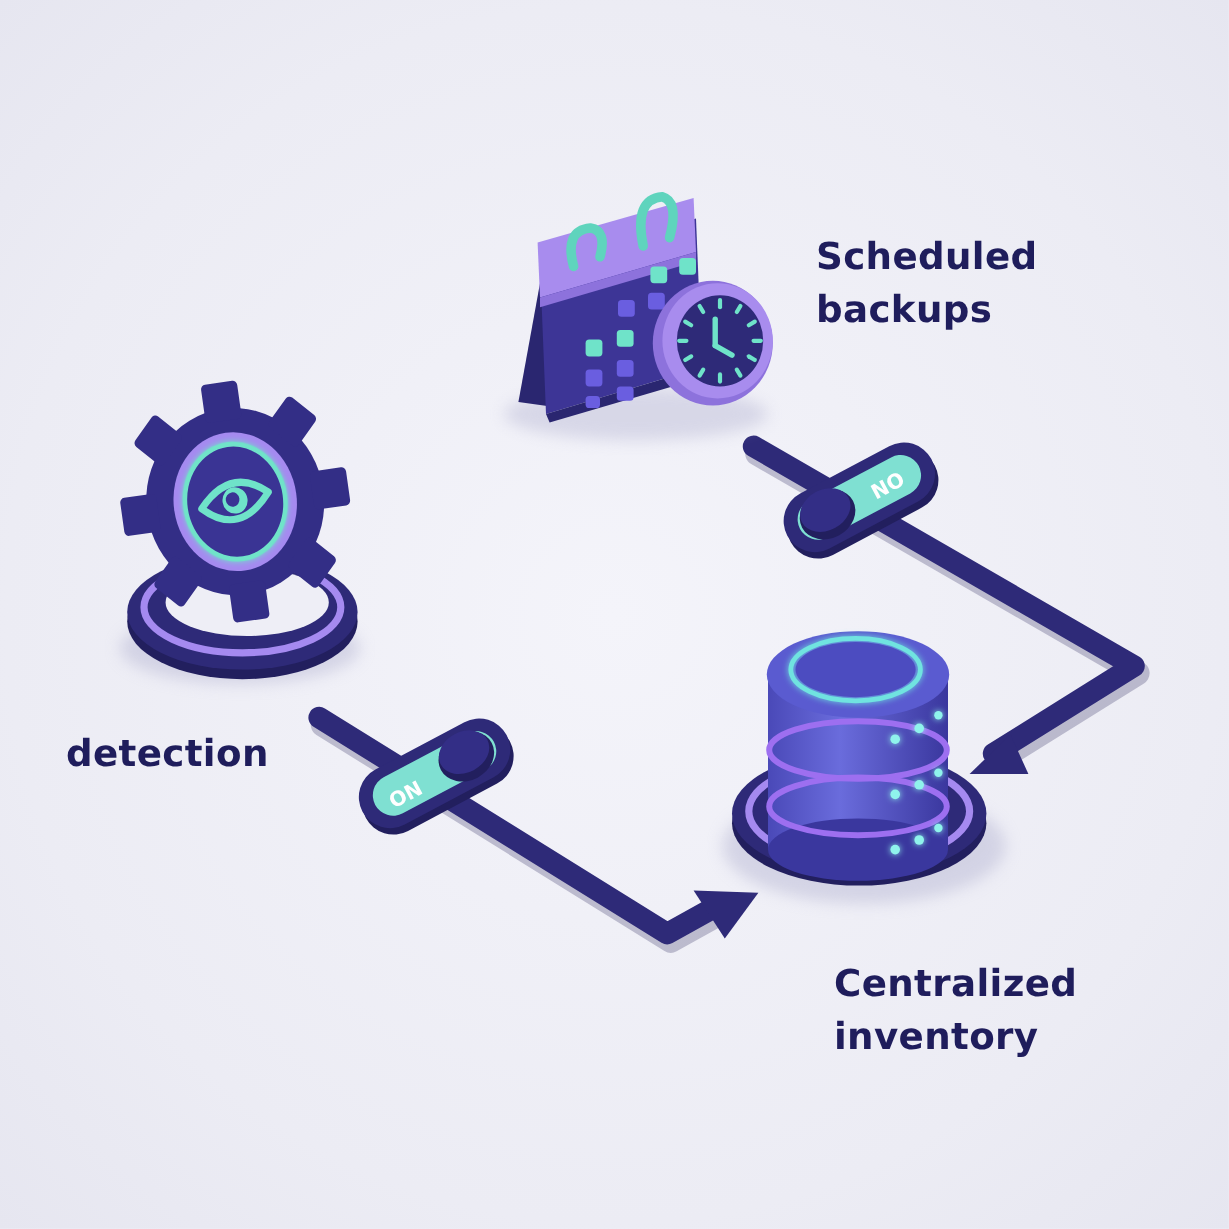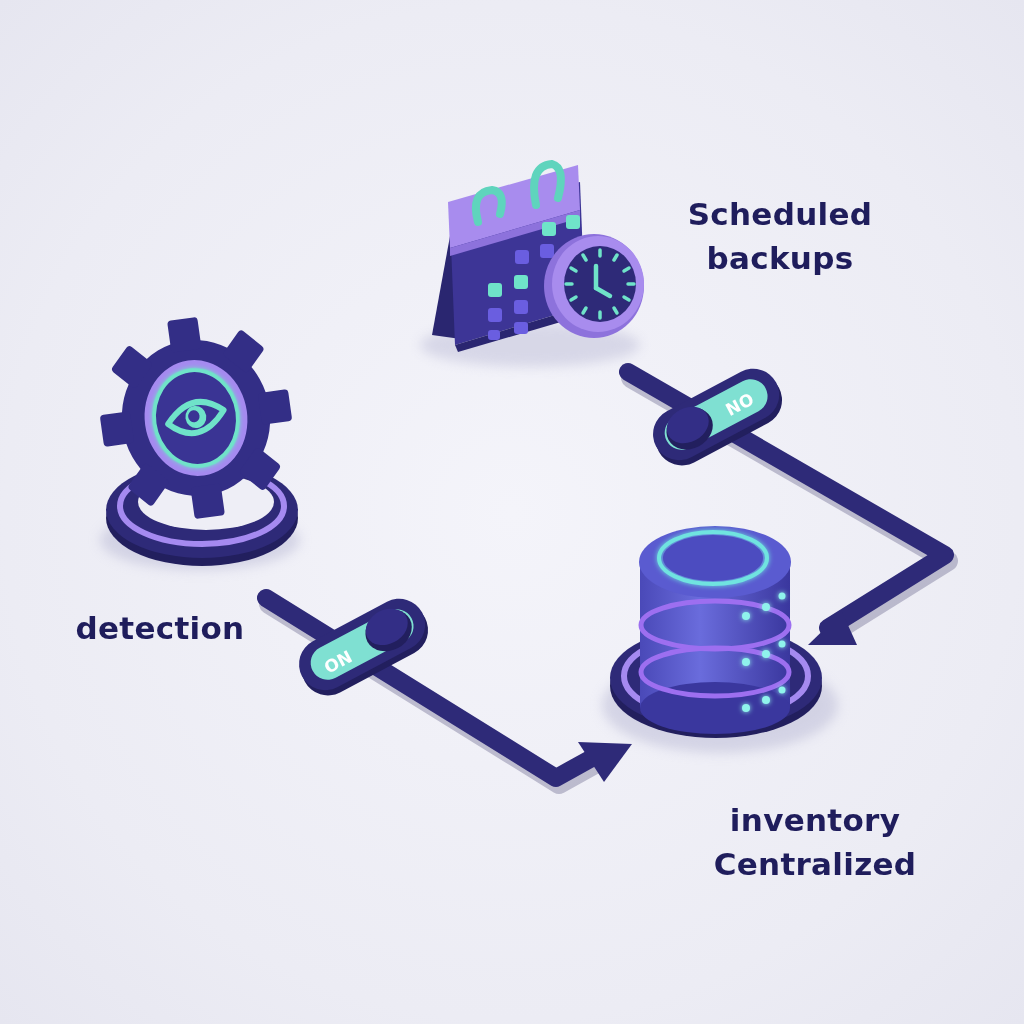--- a/index.html
+++ b/index.html
@@ -1,18 +1,18 @@
 <!DOCTYPE html>
 <html><head>
 <meta charset="utf-8">
 <style>
   html,body{margin:0;padding:0;}
   body{width:1024px;height:1024px;background:#eeeef6;position:relative;overflow:hidden;font-family:"DejaVu Sans","Liberation Sans",sans-serif;}
   .bg{position:absolute;inset:0;background:radial-gradient(ellipse at 50% 50%,#f4f4fa 0%,#ececf4 70%,#e6e6f0 100%);}
-  .label{position:absolute;color:#1f1d5c;font-weight:bold;font-size:31px;line-height:44px;text-align:center;letter-spacing:0.3px;}
+  .label{position:absolute;color:#1f1d5c;font-weight:bold;font-size:31px;line-height:44px;text-align:left;letter-spacing:0.3px;}
   #lbl-sched{left:680px;top:192px;width:200px;}
   #lbl-change{left:55px;top:606px;width:210px;}
   #lbl-central{left:695px;top:798px;width:240px;}
   svg.art{position:absolute;left:0;top:0;}
 </style>
 </head>
 <body>
 
 <div class="bg"></div>
 
@@ -183,15 +183,15 @@
 <div class="label" id="lbl-sched">
   <div>Scheduled</div>
   <div>backups</div>
 </div>
 
 <div class="label" id="lbl-change">
   <div>detection</div>
 </div>
 
 <div class="label" id="lbl-central">
+  <div>Centralized</div>
   <div>inventory</div>
-  <div>Centralized</div>
 </div>
 
 </body></html>

